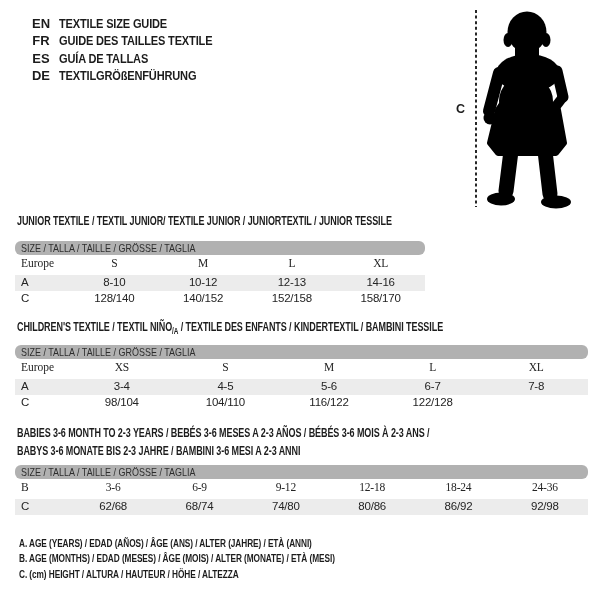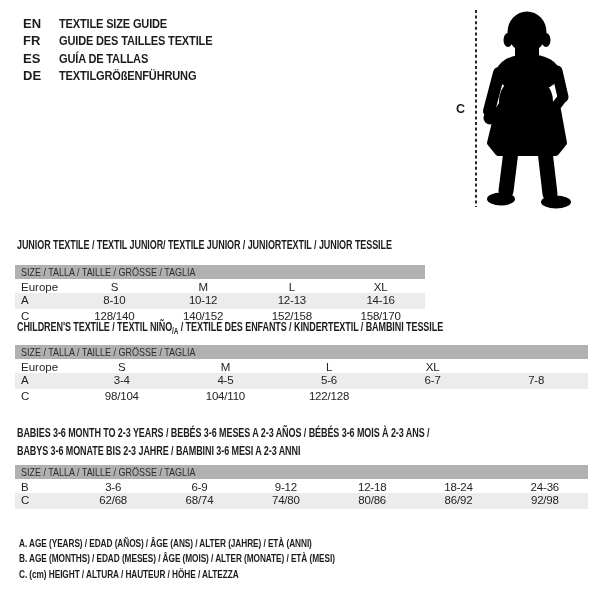--- a/index.html
+++ b/index.html
@@ -1,44 +1,44 @@
 <!DOCTYPE html>
 <html><head>
 <meta charset="utf-8">
 <style>
   html,body{margin:0;padding:0;background:#fff;}
   .canvas{position:relative;width:600px;height:600px;background:#ffffff;overflow:hidden;
           font-family:"Liberation Sans",sans-serif;color:#1c1c1c;}
 
   
-  .langs{position:absolute;left:23px;top:15px;font-weight:bold;font-size:13px;line-height:17.3px;}
+  .langs{position:absolute;left:23px;top:15px;font-weight:bold;font-size:13px;line-height:17.3px;text-align:center;}
   .lang-row{display:flex;}
   .lang-code{width:36px;flex:0 0 36px;}
   .lang-title{display:inline-block;transform:scaleX(.85);transform-origin:0 50%;white-space:nowrap;letter-spacing:-.2px;}
 
   
   .figure{position:absolute;left:450px;top:8px;width:150px;height:204px;}
   .height-label{position:absolute;left:456px;top:102px;font-weight:bold;font-size:12.5px;}
 
   
   .section{position:absolute;left:15px;}
   .sec-title{font-weight:bold;font-size:12px;line-height:14px;padding-left:2px;}
   .sec-2 .sec-title{line-height:18px;}
   .title-line{transform:scaleX(.75);transform-origin:0 50%;white-space:nowrap;letter-spacing:-.1px;}
   .title-line .sub{font-size:8.5px;position:relative;top:2.5px;}
 
-  .sec-0{top:214px;margin-top:24px;} .sec-0 .tbl{width:410px;margin-top:13px;}
+  .sec-0{top:214px;} .sec-0 .tbl{width:410px;margin-top:13px;}
   .sec-1{top:320px;} .sec-1 .tbl{width:573px;margin-top:10px;}
   .sec-2{top:424px;} .sec-2 .tbl{width:573px;margin-top:5px;}
 
   .tbl{font-size:11.5px;color:#242424;}
-  .tbl-head{height:14px;line-height:14px;background:#b1b1b1;padding-left:6px;color:#2d2d2d;}
+  .tbl-head{height:14px;line-height:14px;background:#b1b1b1;padding-left:6px;color:#2d2d2d;border-radius:6px;}
   .tbl-head .squeeze{display:inline-block;transform:scaleX(.78);transform-origin:0 50%;white-space:nowrap;}
   .t-row{display:grid;height:15.5px;line-height:15.5px;}
-  .t-row.first{height:14px;line-height:16px;}
+  .t-row.first{height:20px;line-height:16px;font-family:Liberation Serif, serif;}
   .t-row.shaded{background:#ececec;}
   .t-label{text-align:left;padding-left:6px;}
   .t-cell{text-align:center;letter-spacing:-.2px;}
 
   
   .footnotes{position:absolute;left:19px;top:536px;font-weight:bold;font-size:11.5px;line-height:15.4px;}
   .foot-line{transform:scaleX(.72);transform-origin:0 50%;white-space:nowrap;letter-spacing:-.1px;}
 </style>
 </head>
 <body>
@@ -117,37 +117,39 @@
         </div>
       </div>
       <div class="section sec-1">
         <div class="sec-title">
           <div class="title-line"><span>CHILDREN'S TEXTILE / TEXTIL NIÑO</span><span class="sub">/A</span><span> / TEXTILE DES ENFANTS / KINDERTEXTIL / BAMBINI TESSILE</span></div>
         </div>
         <div class="tbl">
           <div class="tbl-head"><span class="squeeze">SIZE / TALLA / TAILLE / GRÖSSE / TAGLIA</span></div>
           <div class="t-row first" style="grid-template-columns: 55px repeat(5, 1fr);">
             <div class="t-label">Europe</div>
+            <div class="t-cell">XS</div>
             <div class="t-cell">S</div>
             <div class="t-cell">M</div>
             <div class="t-cell">L</div>
             <div class="t-cell">XL</div>
           </div>
           <div class="t-row shaded" style="grid-template-columns: 55px repeat(5, 1fr);">
             <div class="t-label">A</div>
             <div class="t-cell">3-4</div>
             <div class="t-cell">4-5</div>
             <div class="t-cell">5-6</div>
             <div class="t-cell">6-7</div>
             <div class="t-cell">7-8</div>
           </div>
           <div class="t-row" style="grid-template-columns: 55px repeat(5, 1fr);">
             <div class="t-label">C</div>
             <div class="t-cell">98/104</div>
             <div class="t-cell">104/110</div>
+            <div class="t-cell">116/122</div>
             <div class="t-cell">122/128</div>
           </div>
         </div>
       </div>
       <div class="section sec-2">
         <div class="sec-title">
           <div class="title-line"><span>BABIES 3-6 MONTH TO 2-3 YEARS / BEBÉS 3-6 MESES A 2-3 AÑOS / BÉBÉS 3-6 MOIS À 2-3 ANS /</span></div>
           <div class="title-line"><span>BABYS 3-6 MONATE BIS 2-3 JAHRE / BAMBINI 3-6 MESI A 2-3 ANNI</span></div>
         </div>
         <div class="tbl">

